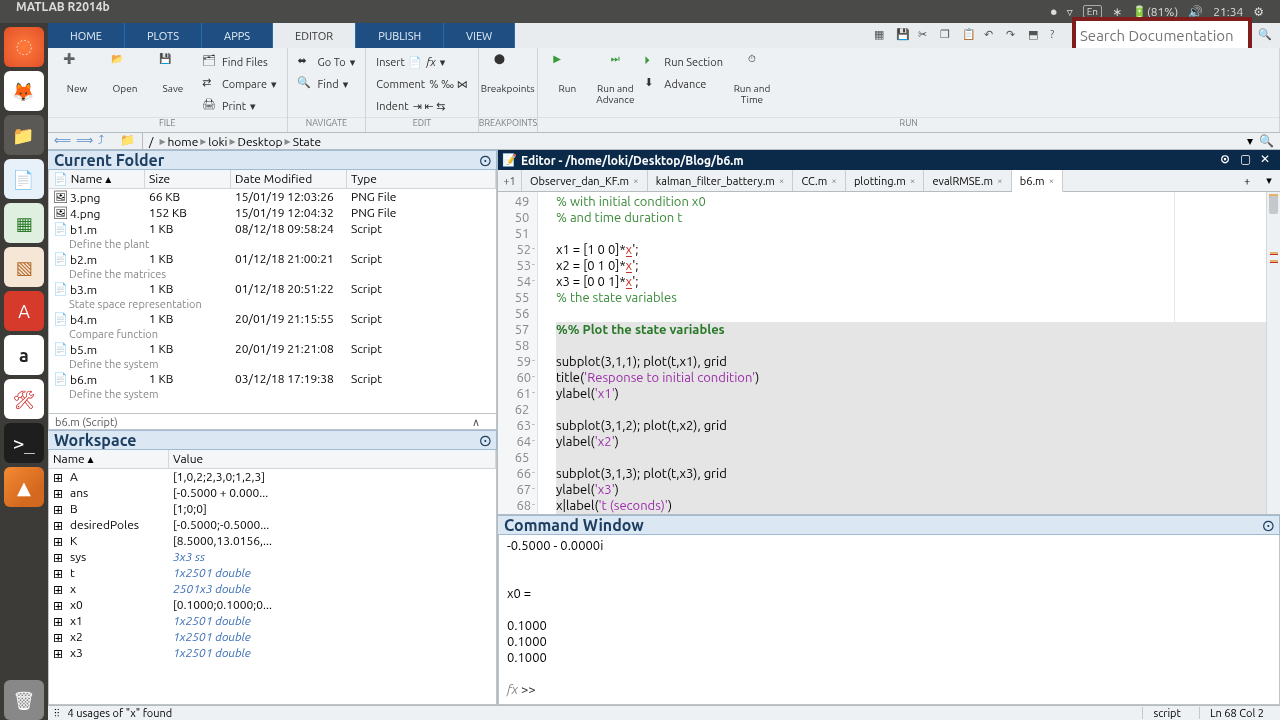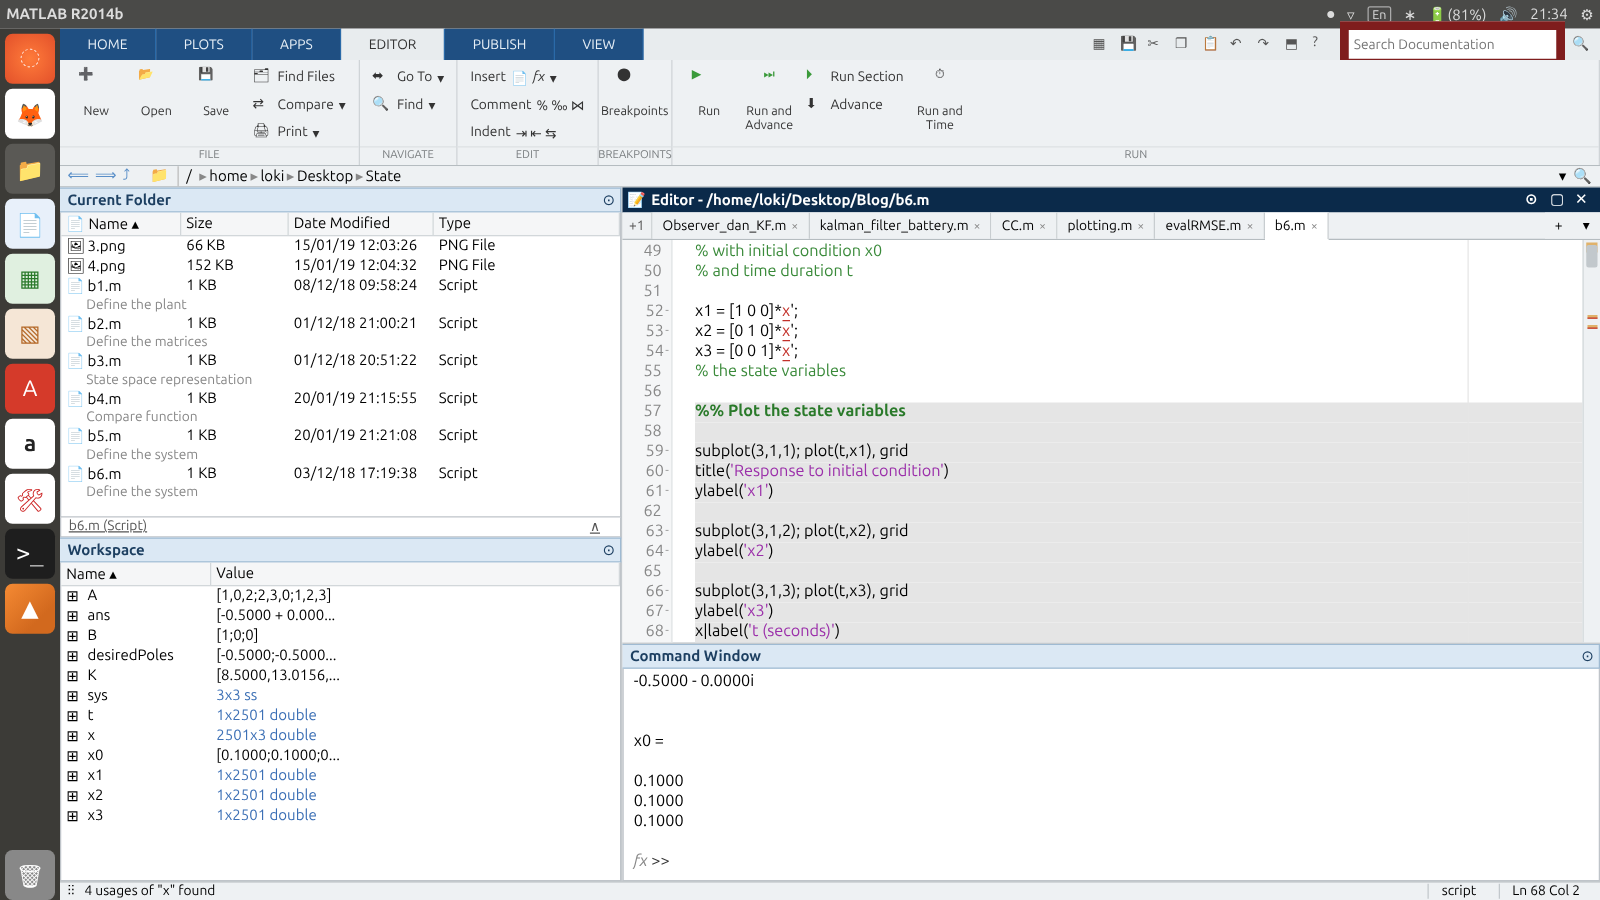--- a/index.html
+++ b/index.html
@@ -1,38 +1,38 @@
 <!DOCTYPE html>
 <html><head>
 <meta charset="utf-8">
 <style>
 * { margin:0; padding:0; box-sizing:border-box; font-family:"Ubuntu","DejaVu Sans",sans-serif; }
 html,body { width:1280px; height:720px; overflow:hidden; background:#fff; }
 
-.topbar { height:23px; background:#4a4a48; color:#dcdcdc; display:flex; align-items:center; font-size:12px; font-weight:bold; padding:0 5px; }
+.topbar { height:23px; background:#4a4a48; color:#dcdcdc; display:flex; font-size:12px; font-weight:bold; padding:0 16px; }
 .topbar .title { flex:1; }
 .topbar .tray { display:flex; align-items:center; gap:10px; font-weight:normal; }
 
 .launcher { position:absolute; left:0; top:23px; width:48px; height:697px; background:#3c3b37; display:flex; flex-direction:column; align-items:center; padding-top:4px; gap:4px; z-index:5;}
 .launcher .lbtn { width:40px; height:40px; border-radius:6px; background:#5a5955; display:flex; align-items:center; justify-content:center; font-size:18px; color:#fff;}
 .launcher .lbtn.o { background:radial-gradient(circle,#ff7b3a,#e2502a); }
 .launcher .lbtn.ff { background:#fff; color:#e55a1d; }
 .launcher .lbtn.term { background:#1e1e1e; font-family:monospace;}
 .launcher .lbtn.ml { background:linear-gradient(135deg,#f58a33 0%,#d2691e 70%); }
 
 .app { position:absolute; left:48px; top:23px; right:0; bottom:0; display:flex; flex-direction:column; }
 
 
 .ribtabs { height:25px; background:#bfc4c9; display:flex; align-items:stretch; font-size:11px; }
 .ribtabs .tab { padding:0 22px; display:flex; align-items:center; background:#1f4f82; color:#e8f0f7; border-right:1px solid #2a6aa8; cursor:default;}
 .ribtabs .tab.active { background:#e8ecee; color:#333; }
 .ribtabs .spacer { flex:1; background:#e8ecee; }
 .ribtabs .quick { display:flex; align-items:center; gap:6px; padding:0 6px; background:#e8ecee;}
 .ribtabs .qi { width:16px; height:16px; color:#555; }
-.search { width:180px; height:37px; font-size:11px; border:7px solid #7f1d1d; padding:1px 4px; }
+.search { width:180px; height:37px; font-size:15px; border:4px solid #7f1d1d; padding:1px 4px; }
 
 
 .toolstrip { height:88px; background:#eef1f3; border-bottom:1px solid #b5bcc0; display:flex; }
 .group { border-right:1px solid #cfd4d7; display:flex; flex-direction:column; }
 .group .body { flex:1; display:flex; align-items:flex-start; padding:3px 6px 0 6px; gap:2px; }
 .group .foot { height:15px; font-size:9px; color:#7a7e80; text-align:center; border-top:1px solid #dde1e3;}
 .bigbtn { width:46px; display:flex; flex-direction:column; align-items:center; font-size:10px; color:#333; padding-top:2px; gap:2px;}
 .bigbtn .ic { width:28px; height:28px; }
 .smallrow { height:22px; display:flex; align-items:center; gap:4px; font-size:11px; color:#333; padding:0 4px;}
 .smallrow .ic { width:16px; height:16px; }
@@ -42,47 +42,47 @@
 .addr { height:24px; background:#eef1f3; border-bottom:1px solid #b5bcc0; display:flex; align-items:center; padding:0 6px; gap:6px; font-size:12px; }
 .addr .nav { width:16px; height:16px; color:#5a8fc8;}
 .crumb { display:flex; align-items:center; gap:2px;}
 .crumb span.sep{color:#888;}
 
 
 .mid { flex:1; display:flex; }
 .leftcol { width:450px; display:flex; flex-direction:column; border-right:1px solid #b5bcc0; }
 .rightcol { flex:1; display:flex; flex-direction:column; }
 
-.panelhdr { height:20px; background:#dbe8f4; border:1px solid #9fbad2; border-left:none; color:#1d3f61; font-size:12px; font-weight:bold; padding-left:6px; display:flex; align-items:center;}
+.panelhdr { height:20px; background:#dbe8f4; border:1px solid #9fbad2; border-left:none; color:#1d3f61; font-size:16px; font-weight:bold; padding-left:6px; display:flex; align-items:center;}
 .panelhdr .act { margin-left:auto; padding-right:4px; font-weight:normal;}
 
 
 .cf { flex:0 0 auto; }
 .cf-table { height:244px; overflow:hidden; border:1px solid #bfc4c9; border-top:none; font-size:12px;}
 .cf-head { display:flex; background:#f5f6f7; border-bottom:1px solid #d2d7da;}
 .cf-head div { padding:2px 4px; border-right:1px solid #d2d7da;}
 .c-n{width:96px;} .c-s{width:86px;} .c-d{width:116px;} .c-t{flex:1;}
 .cf-body { overflow-y:auto; height:222px; position:relative;}
 .cf-row { display:flex; padding:1px 4px; }
 .cf-row .c-n{display:flex;align-items:center;gap:3px;}
 .cf-row.sub { padding-left:20px; color:#888; font-size:11px;}
 .fi { width:14px; height:14px; }
 
-.detail { height:16px; border:1px solid #bfc4c9; border-top:none; font-size:11px; color:#555; padding:1px 16px 0 6px; display:flex; text-decoration:underline;}
+.detail { height:16px; border:1px solid #bfc4c9; border-top:none; font-size:11px; color:#555; padding:1px 16px 0 6px; display:flex; align-items:center;}
 
 
 .ws { flex:1; display:flex; flex-direction:column; }
 .ws-body { flex:1; border:1px solid #bfc4c9; border-top:none; font-size:12px; overflow:hidden;}
 .ws-head { display:flex; background:#f5f6f7; border-bottom:1px solid #d2d7da;}
 .ws-head div{padding:2px 4px;border-right:1px solid #d2d7da;}
 .w-n{width:120px;} .w-v{flex:1;}
 .ws-rows { }
 .ws-row { display:flex; padding:0 4px; line-height:16px;}
 .ws-row .w-n{display:flex;align-items:center;gap:3px;}
-.ws-row .ital { color:#3b6fb5;}
+.ws-row .ital { font-style:italic; color:#3b6fb5;}
 
 
 .edhdr { height:20px; background:#0b2a4a; color:#fff; font-size:12px; font-weight:bold; display:flex; align-items:center; padding:0 4px; gap:4px;}
 .edhdr .title{flex:1;}
 .edhdr .wbtn { width:16px; height:16px; color:#fff;}
 .edtabs { height:22px; background:#eef1f3; border-bottom:1px solid #b5bcc0; display:flex; align-items:stretch; font-size:11px;}
 .edtabs .et { padding:3px 8px; border-right:1px solid #c8cdd0; background:#eef1f3; display:flex; align-items:center; gap:4px;}
 .edtabs .et.active { background:#fff; border-bottom:1px solid #fff; margin-bottom:-1px;}
 .edtabs .x { color:#888; font-size:10px; cursor:default;}
 .edtabs .new { width:22px; display:flex; align-items:center; justify-content:center; border-right:none;}

